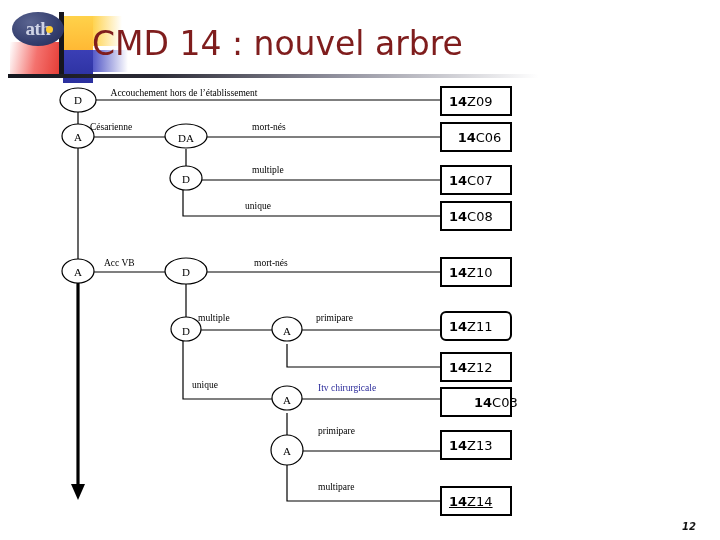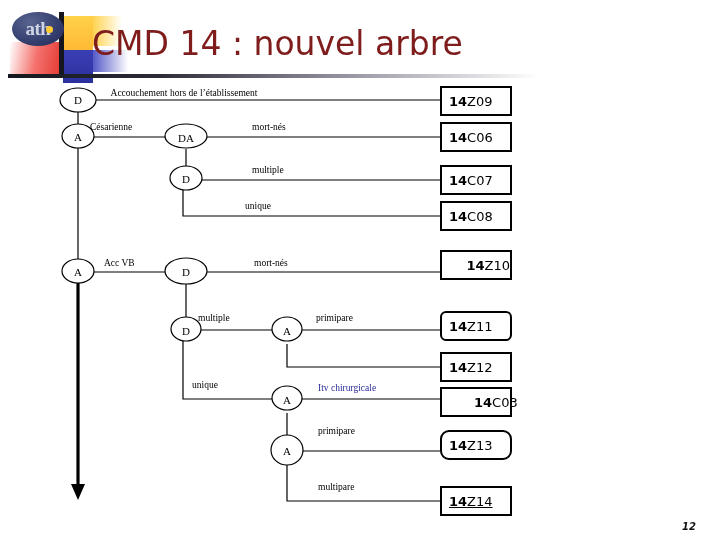--- a/index.html
+++ b/index.html
@@ -279,25 +279,25 @@
         <text class="edge-label" x="316" y="321" text-anchor="start">primipare</text>
         <text class="edge-label" x="192" y="388" text-anchor="start">unique</text>
         <text class="edge-label blue" x="318" y="391" text-anchor="start">Itv chirurgicale</text>
         <text class="edge-label" x="318" y="434" text-anchor="start">primipare</text>
         <text class="edge-label" x="318" y="490" text-anchor="start">multipare</text>
       </g>
     </svg>
   </div>
 
   <div class="codebox" style="left:440px; top:86px;"><b>14</b><span>Z09</span></div>
-  <div class="codebox" style="left:440px; top:122px;"><b>14</b><span>C06</span></div>
+  <div class="codebox" style="left:440px; top:122px;text-align:center;"><b>14</b><span>C06</span></div>
   <div class="codebox" style="left:440px; top:165px;"><b>14</b><span>C07</span></div>
   <div class="codebox" style="left:440px; top:201px;"><b>14</b><span>C08</span></div>
-  <div class="codebox" style="left:440px; top:250px;text-align:right;"><b>14</b><span>Z10</span></div>
+  <div class="codebox" style="left:440px; top:257px;"><b>14</b><span>Z10</span></div>
   <div class="codebox" style="left:440px; top:311px;border-radius:6px;"><b>14</b><span>Z11</span></div>
   <div class="codebox" style="left:440px; top:352px;"><b>14</b><span>Z12</span></div>
   <div class="codebox" style="left:440px; top:387px;padding-left:32px;"><b>14</b><span>C03</span></div>
-  <div class="codebox" style="left:440px; top:430px;border-radius:9px;"><b>14</b><span>Z13</span></div>
+  <div class="codebox" style="left:440px; top:430px;"><b>14</b><span>Z13</span></div>
   <div class="codebox" style="left:440px; top:486px;text-decoration:underline;"><b>14</b><span>Z14</span></div>
 
   <div id="pagenum">12</div>
 
 </div>
 
 </body></html>

